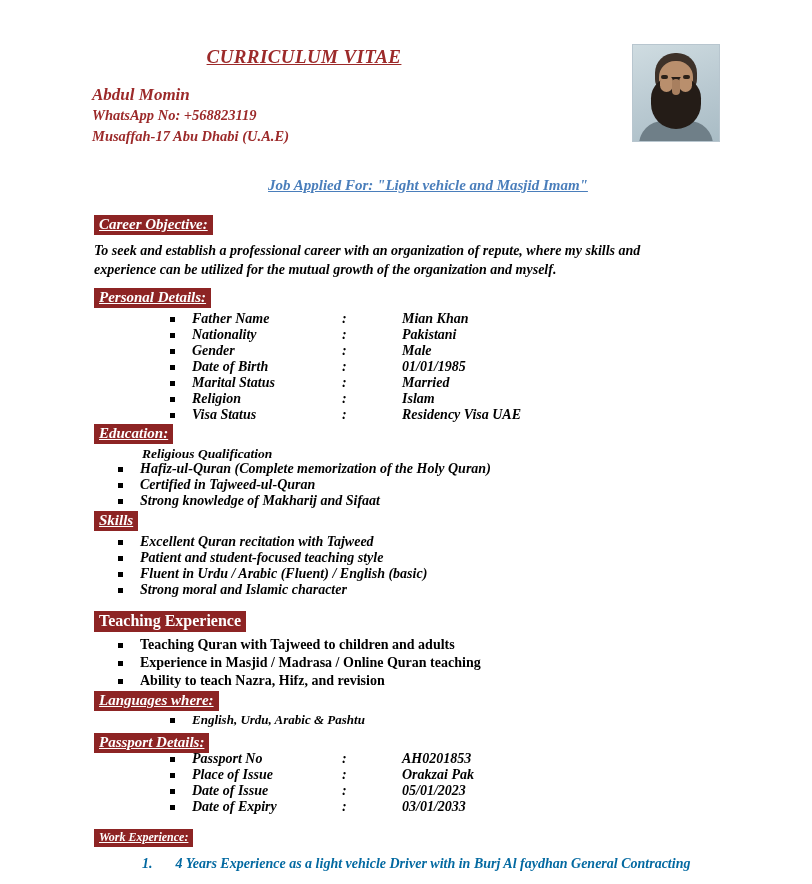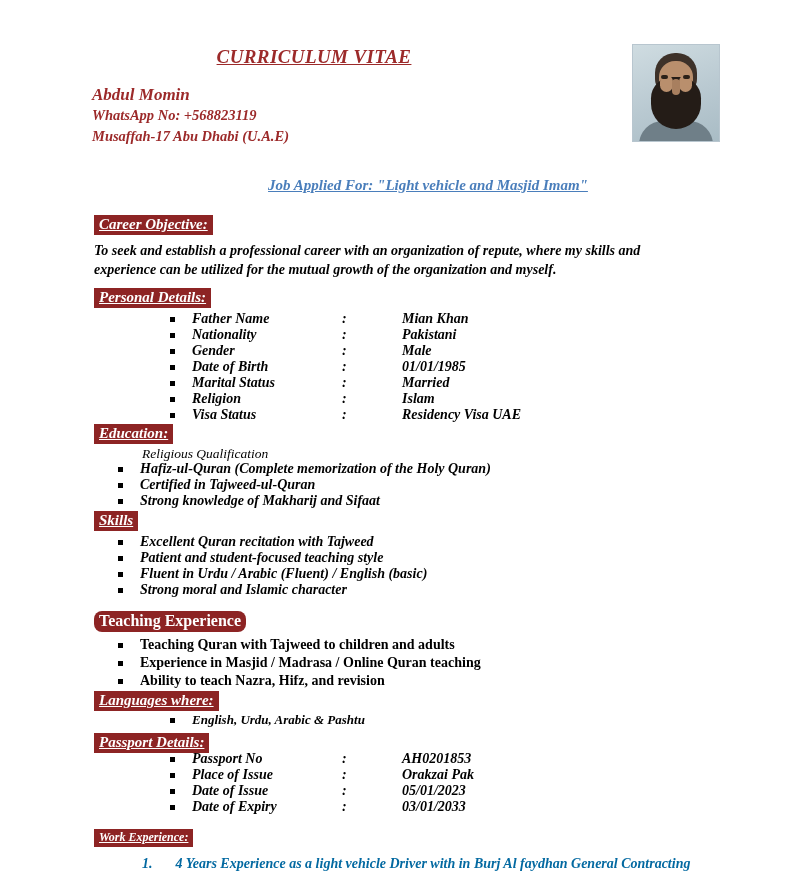--- a/index.html
+++ b/index.html
@@ -20,21 +20,21 @@
     width: 812px;
     height: 884px;
     padding: 0;
     box-sizing: border-box;
   }
 
   
   .doc-title {
     position: absolute;
     top: 46px;
-    left: 14px;
+    left: 4px;
     width: 600px;
     text-align: center;
     font-style: italic;
     font-weight: bold;
     font-size: 19px;
     letter-spacing: 0.4px;
     color: #9c2a2a;
     text-decoration: underline;
   }
 
@@ -168,21 +168,20 @@
     font-size: 15px;
     color: #ffffff;
     background: #8d2424;
     padding: 1px 5px 2px 5px;
     text-decoration: underline;
     white-space: nowrap;
   }
   .sec-head.upright {
     font-style: normal;
     text-decoration: none;
-    border-radius: 8px;
   }
 
   .body-text {
     position: absolute;
     left: 94px;
     font-style: italic;
     font-weight: bold;
     font-size: 14px;
     line-height: 19px;
     color: #000000;
@@ -214,21 +213,21 @@
     position: absolute;
     font-style: italic;
     font-weight: bold;
     font-size: 14px;
     color: #0369a1;
     white-space: nowrap;
   }
   .sub-label {
     position: absolute;
     font-style: italic;
-    font-weight: normal;
+    font-weight: bold;
     font-size: 13.5px;
     color: #000;
   }
 </style>
 </head>
 <body>
 
 <div class="page">
 
   <div class="doc-title">CURRICULUM VITAE</div>

